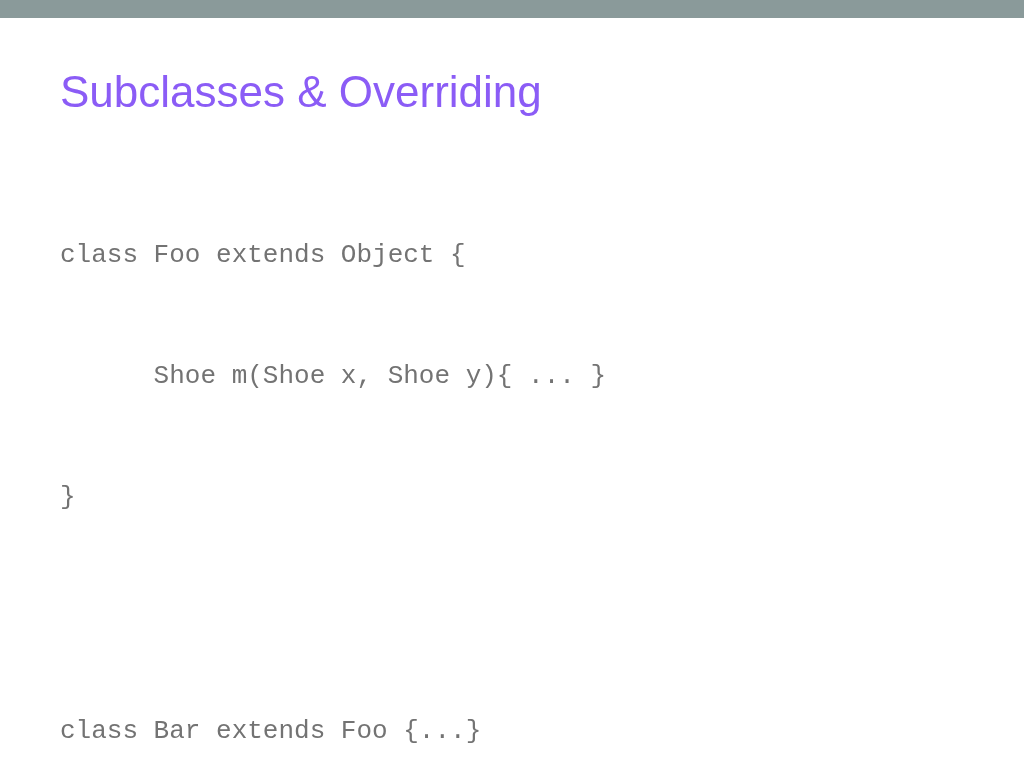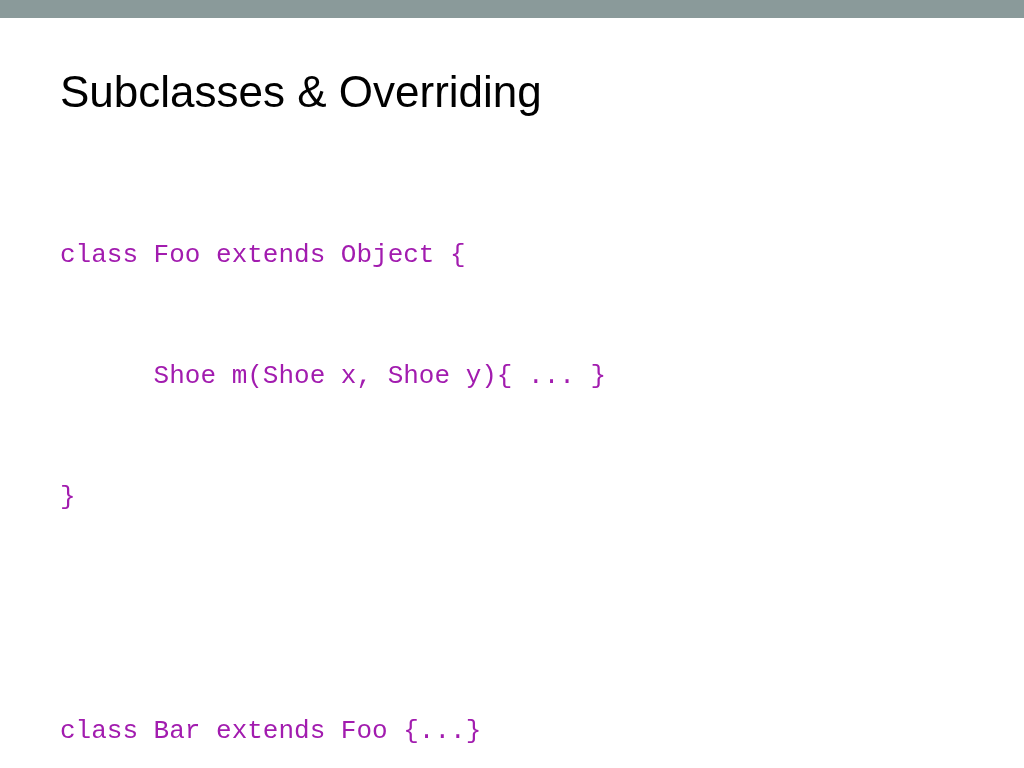--- a/index.html
+++ b/index.html
@@ -27,30 +27,30 @@
       height: 750px;
       background: #ffffff;
       padding: 48px 60px 40px 60px;
       display: flex;
       flex-direction: column;
     }
 
     .slide-title {
       font-size: 44px;
       font-weight: 400;
-      color: #000000;
+      color: #8b5cf6;
       margin-bottom: 36px;
       font-family: Arial, Helvetica, sans-serif;
       line-height: 1.2;
     }
 
     .code-block {
       font-family: 'Courier New', Courier, monospace;
       font-size: 26px;
-      color: #a21caf;
+      color: #737373;
       line-height: 1.55;
       white-space: pre;
     }
 
     .code-section-1 {
       margin-bottom: 32px;
     }
 
     .code-section-2 {
       margin-bottom: 0;

